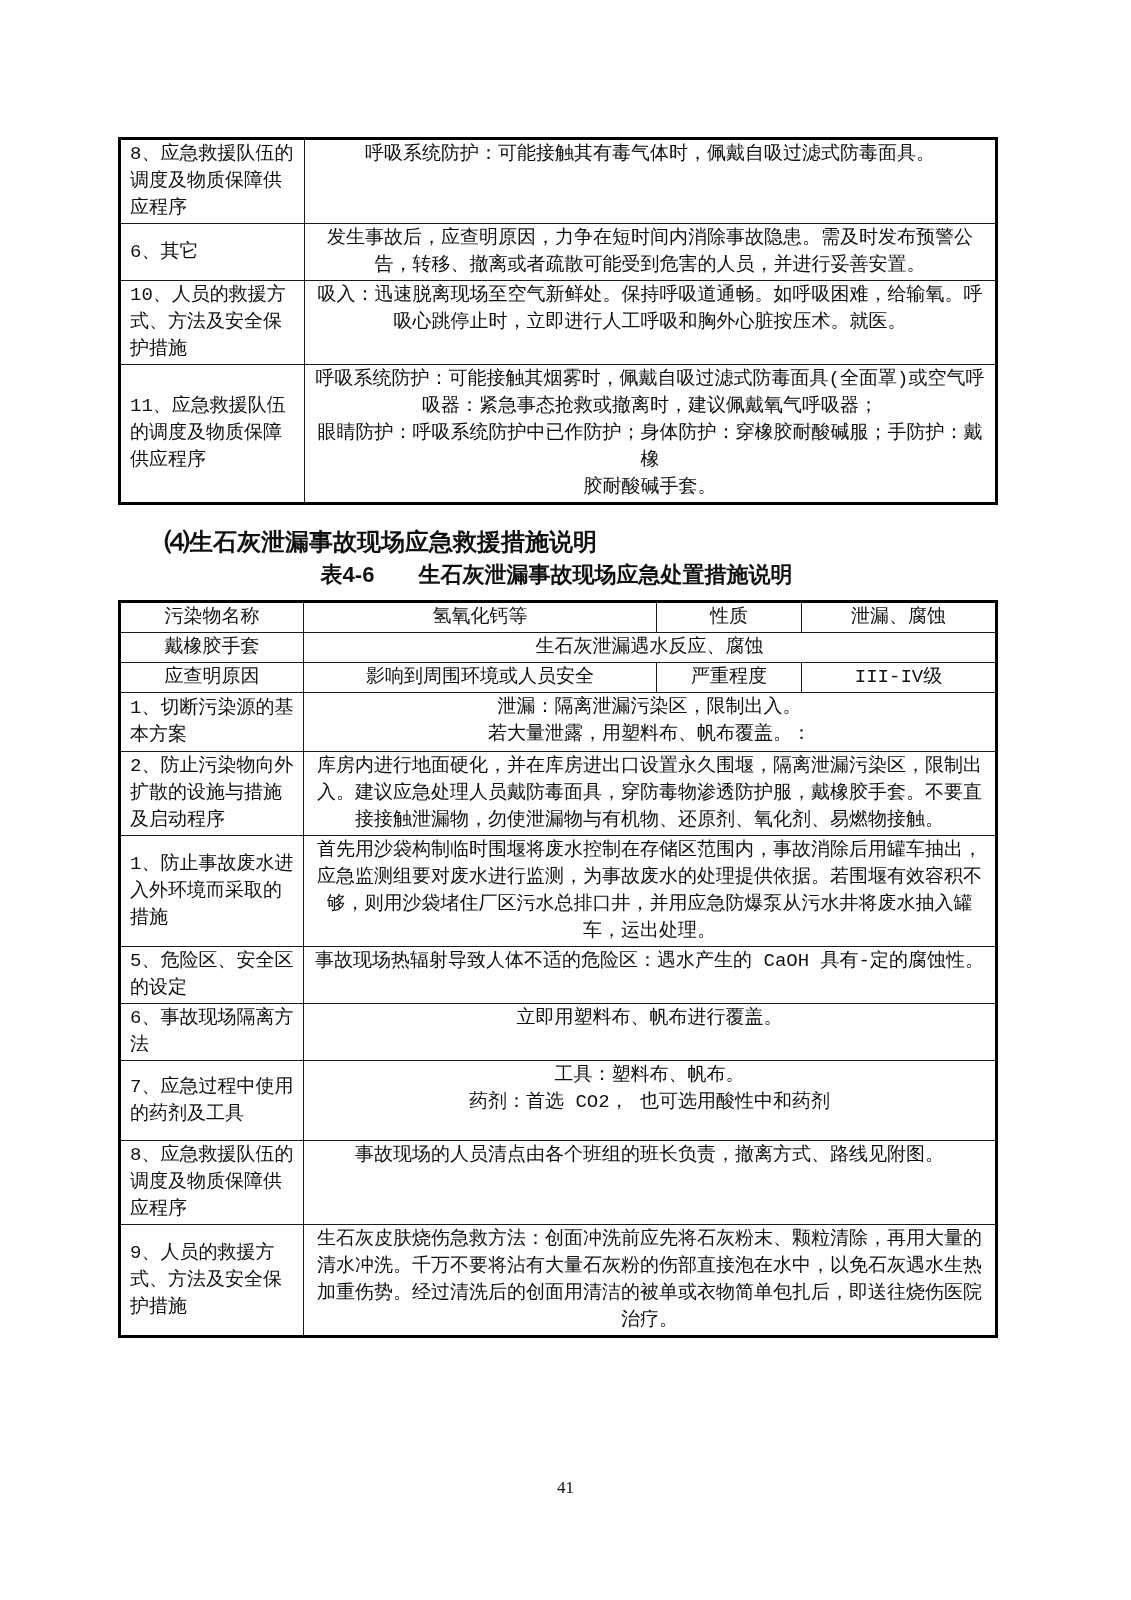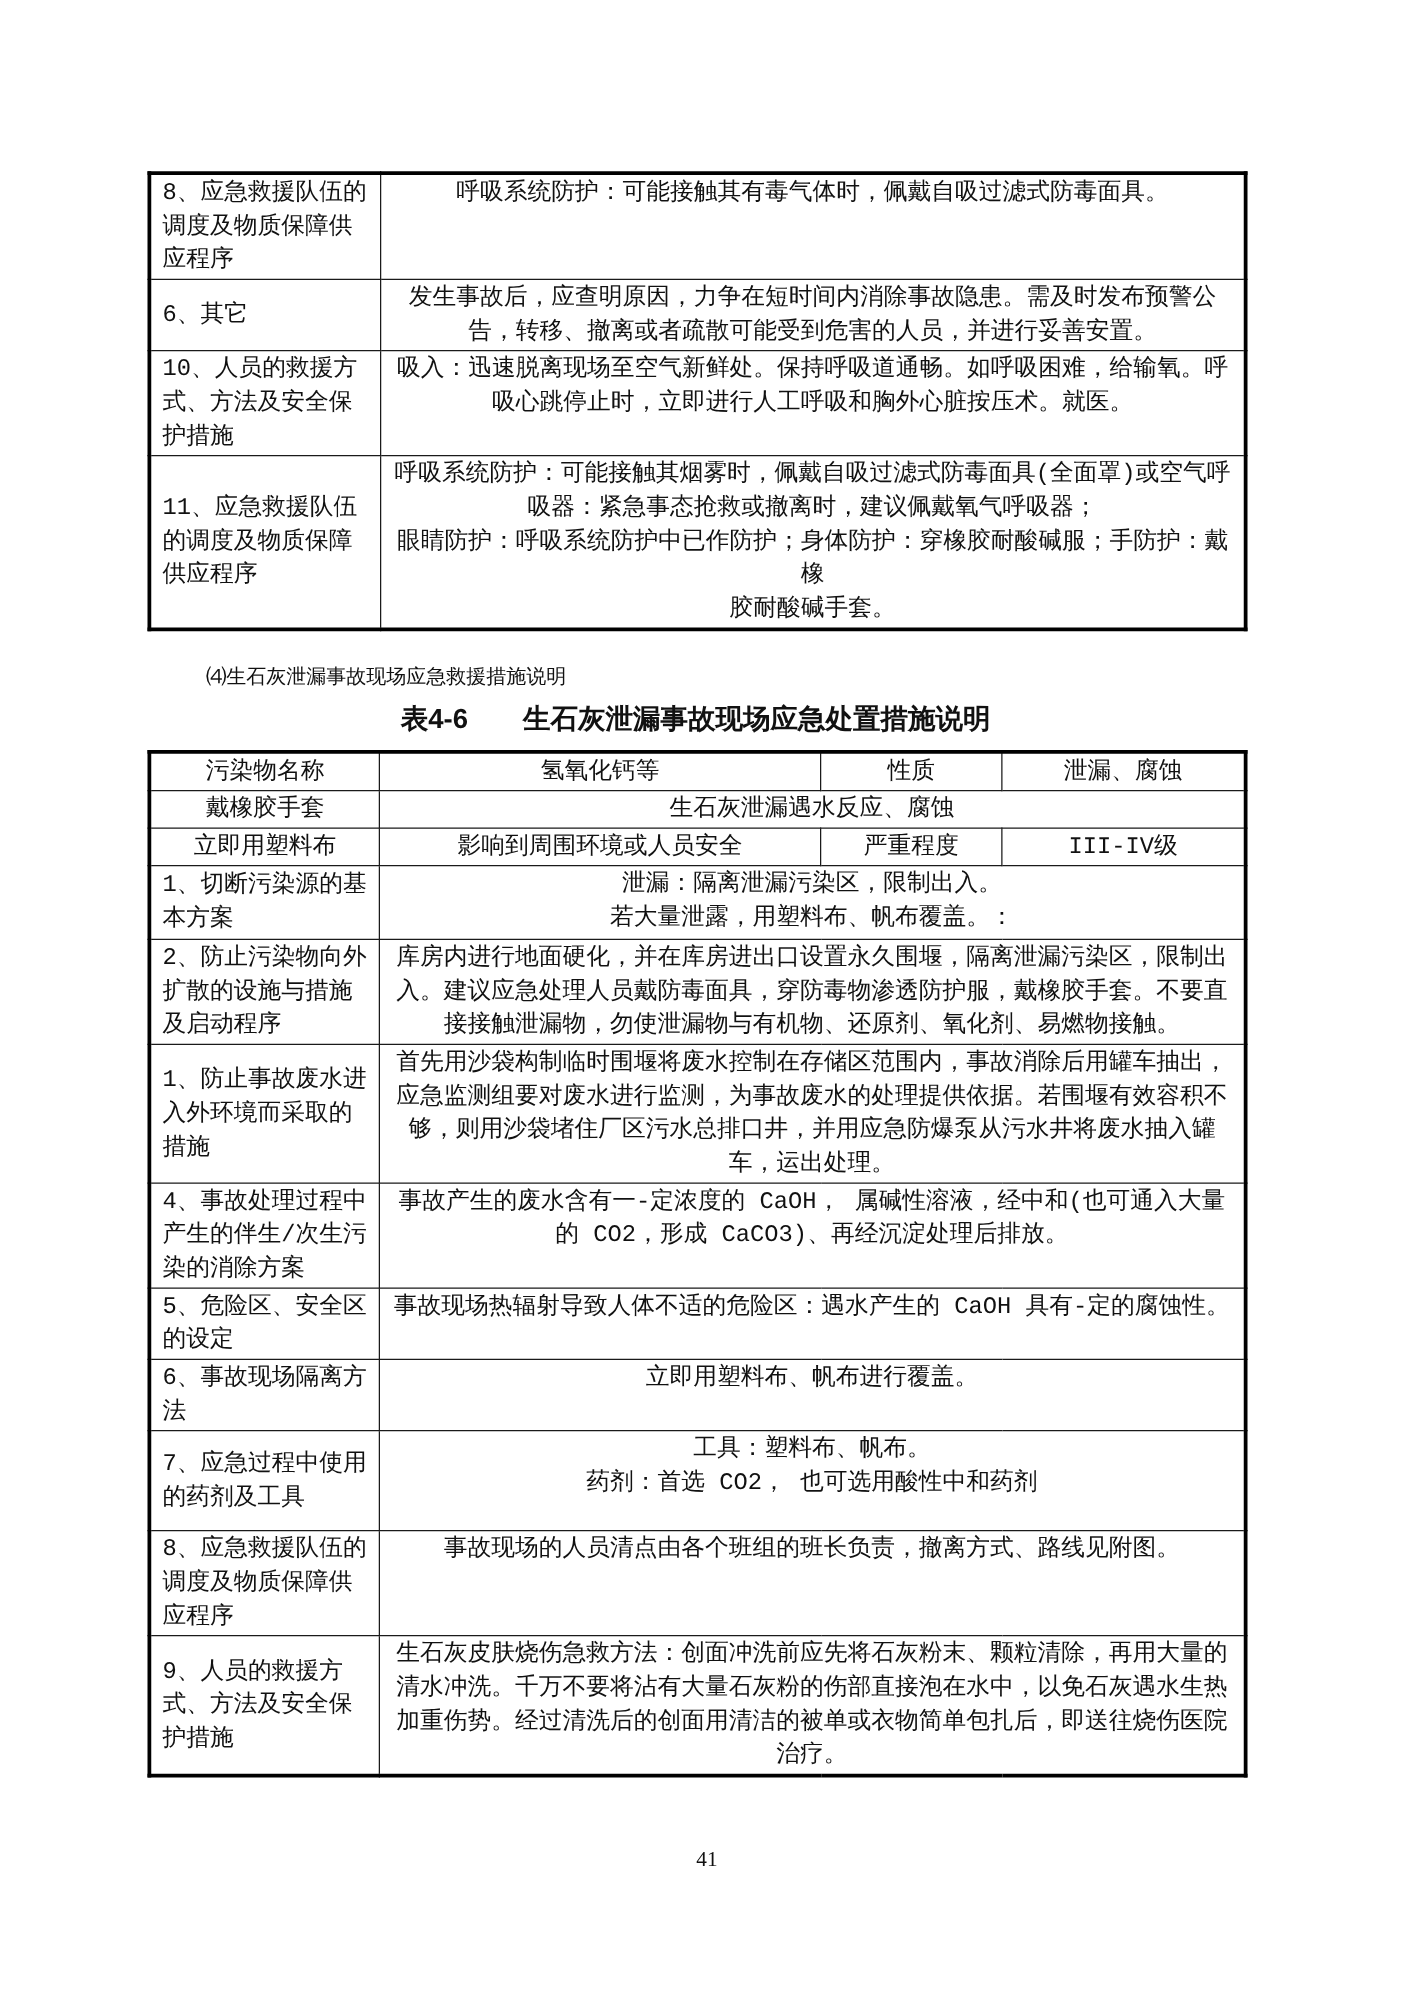--- a/index.html
+++ b/index.html
@@ -10,21 +10,21 @@
   }
   .content{position:absolute;left:118px;top:137px;width:877px;}
   table{border-collapse:collapse;table-layout:fixed;width:877px;background:#fff;}
   table.doc-table{border:3px solid #000;font-family:Liberation Mono, monospace;}
   td{border:1.5px solid #1a1a1a;font-size:19px;line-height:27px;padding:1px 6px;
      overflow:hidden;word-break:break-all;}
   td.label{vertical-align:middle;text-align:left;padding-left:9px;}
   td.body-content{vertical-align:top;text-align:center;white-space:pre-line;}
   td.meta{vertical-align:middle;text-align:center;}
   td.center-label{text-align:left;}
-  .heading{margin:23px 0 0 47px;font-size:16px;font-weight:normal;line-height:28px;}
+  .heading{margin:23px 0 0 47px;font-size:24px;font-weight:bold;line-height:28px;}
   .caption{margin:5px 0 11px 0;text-align:center;font-size:22px;font-weight:bold;line-height:28px;}
   .page-number{position:absolute;left:0;top:1478px;width:1131px;text-align:center;
      font-size:17px;font-family:"Liberation Serif","DejaVu Serif",serif;}
 </style>
 </head>
 <body>
 
 <div class="content">
 
   <table class="doc-table">
@@ -70,41 +70,37 @@
       <td class="meta">污染物名称</td>
       <td class="meta">氢氧化钙等</td>
       <td class="meta">性质</td>
       <td class="meta">泄漏、腐蚀</td>
     </tr>
     <tr style="height:28px">
       <td class="meta">戴橡胶手套</td>
       <td class="meta" colspan="3">生石灰泄漏遇水反应、腐蚀</td>
     </tr>
     <tr style="height:28px">
-      <td class="meta">立即用塑料布</td>
+      <td class="meta">应查明原因</td>
       <td class="meta">影响到周围环境或人员安全</td>
       <td class="meta">严重程度</td>
       <td class="meta">III-IV级</td>
     </tr>
     <tr style="height:59px">
       <td class="label">1、切断污染源的基本方案</td>
       <td class="body-content" colspan="3">泄漏：隔离泄漏污染区，限制出入。
 若大量泄露，用塑料布、帆布覆盖。：</td>
     </tr>
     <tr style="height:83px">
       <td class="label">2、防止污染物向外扩散的设施与措施及启动程序</td>
       <td class="body-content" colspan="3">库房内进行地面硬化，并在库房进出口设置永久围堰，隔离泄漏污染区，限制出入。建议应急处理人员戴防毒面具，穿防毒物渗透防护服，戴橡胶手套。不要直接接触泄漏物，勿使泄漏物与有机物、还原剂、氧化剂、易燃物接触。</td>
     </tr>
     <tr style="height:102px">
       <td class="label">1、防止事故废水进入外环境而采取的措施</td>
       <td class="body-content" colspan="3">首先用沙袋构制临时围堰将废水控制在存储区范围内，事故消除后用罐车抽出，应急监测组要对废水进行监测，为事故废水的处理提供依据。若围堰有效容积不够，则用沙袋堵住厂区污水总排口井，并用应急防爆泵从污水井将废水抽入罐车，运出处理。</td>
-    </tr>
-    <tr style="height:82px">
-      <td class="label">4、事故处理过程中产生的伴生/次生污染的消除方案</td>
-      <td class="body-content" colspan="3">事故产生的废水含有一-定浓度的 CaOH， 属碱性溶液，经中和(也可通入大量的 CO2，形成 CaCO3)、再经沉淀处理后排放。</td>
     </tr>
     <tr style="height:56px">
       <td class="label">5、危险区、安全区的设定</td>
       <td class="body-content" colspan="3">事故现场热辐射导致人体不适的危险区：遇水产生的 CaOH 具有-定的腐蚀性。</td>
     </tr>
     <tr style="height:47px">
       <td class="label center-label">6、事故现场隔离方法</td>
       <td class="body-content" colspan="3">立即用塑料布、帆布进行覆盖。</td>
     </tr>
     <tr style="height:80px">

